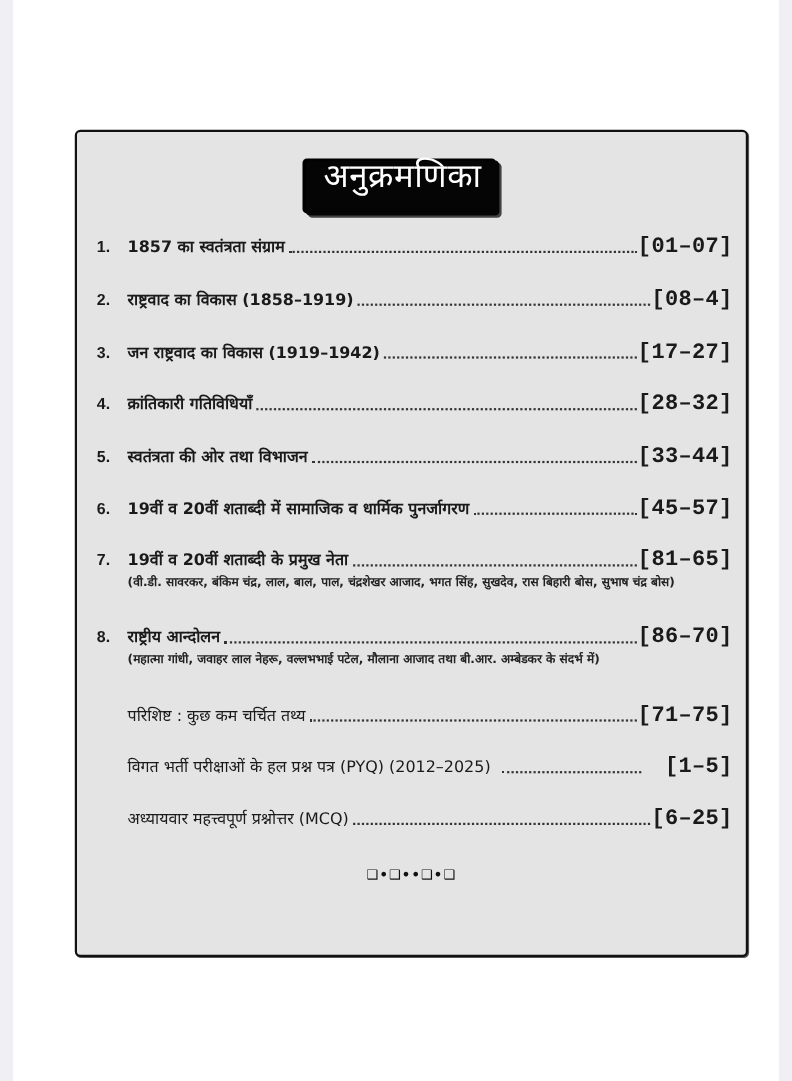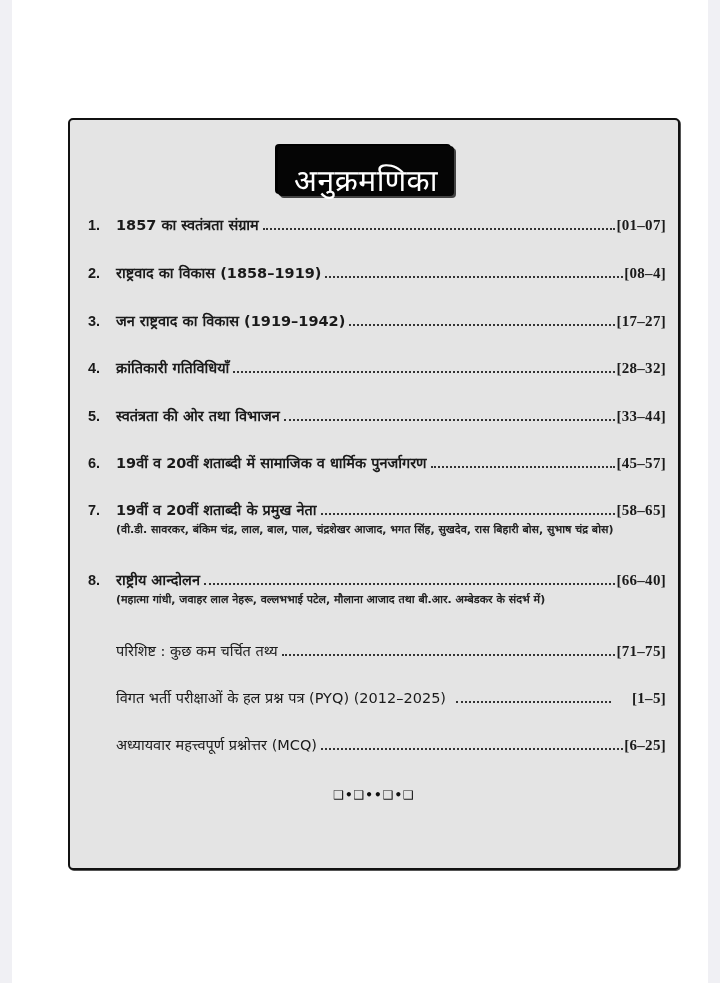--- a/index.html
+++ b/index.html
@@ -25,21 +25,21 @@
     border-radius: 5px;
     box-shadow: 1px 1px 0 #555;
   }
   .title-box {
     position: absolute;
     left: 208px; top: 26px;
     width: 176px; height: 50px;
     background: #050505;
     border-radius: 4px;
     box-shadow: -3px -2px 0 #000, 2px 2px 0 #444;
-    display: flex; align-items: flex-end; justify-content: center;
+    display: flex; align-items: flex-start; justify-content: center;
   }
   .title-text {
     color: #fff;
     font-family: "DejaVu Sans", sans-serif;
     font-size: 30px;
     line-height: 1;
     letter-spacing: 0.5px;
   }
   .entry {
     position: absolute;
@@ -65,23 +65,23 @@
   .dots {
     flex: 1 1 auto;
     margin: 0 1px 0 4px;
     border-bottom: 2px dotted #333;
     height: 0;
     align-self: flex-end;
     margin-bottom: 5px;
   }
   .pages {
     flex: none;
-    font-family: Liberation Serif, serif;
-    font-weight: bold;
-    font-size: 15px;
+    font-family: Liberation Mono, monospace;
+    font-weight: bold;
+    font-size: 20px;
     letter-spacing: 0.3px;
   }
   .subtext {
     padding-left: 28px;
     font-size: 11px;
     font-weight: bold;
     color: #222;
     line-height: 14px;
     white-space: nowrap;
     margin-top: 3px;
@@ -158,31 +158,31 @@
         <span class="dots"></span>
         <span class="pages">[45–57]</span>
       </div>
     </div>
 
     <div class="entry" style="top:380px;">
       <div class="entry-line">
         <span class="entry-num">7.</span>
         <span class="entry-title">19वीं व 20वीं शताब्दी के प्रमुख नेता</span>
         <span class="dots"></span>
-        <span class="pages">[58–65]</span>
+        <span class="pages">[81–65]</span>
       </div>
       <div class="subtext">(वी.डी. सावरकर, बंकिम चंद्र, लाल, बाल, पाल, चंद्रशेखर आजाद, भगत सिंह, सुखदेव, रास बिहारी बोस, सुभाष चंद्र बोस)</div>
     </div>
 
     <div class="entry" style="top:450px;">
       <div class="entry-line">
         <span class="entry-num">8.</span>
         <span class="entry-title">राष्ट्रीय आन्दोलन</span>
         <span class="dots"></span>
-        <span class="pages">[66–40]</span>
+        <span class="pages">[86–70]</span>
       </div>
       <div class="subtext">(महात्मा गांधी, जवाहर लाल नेहरू, वल्लभभाई पटेल, मौलाना आजाद तथा बी.आर. अम्बेडकर के संदर्भ में)</div>
     </div>
 
     <div class="entry" style="top:521px;">
       <div class="entry-line">
         <span class="entry-indent"></span>
         <span class="entry-title appendix">परिशिष्ट : कुछ कम चर्चित तथ्य</span>
         <span class="dots"></span>
         <span class="pages">[71–75]</span>

